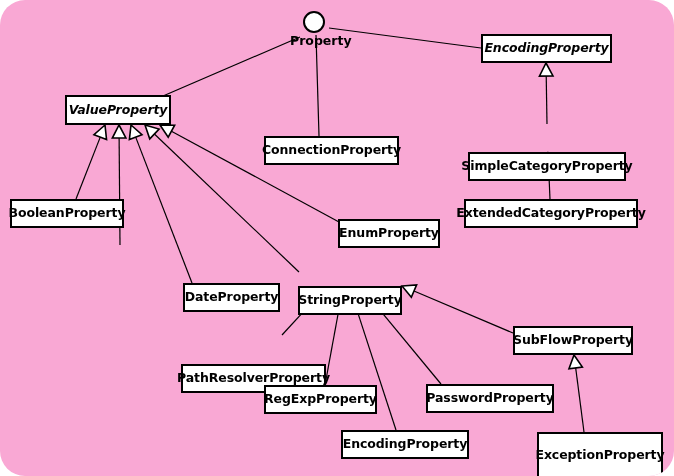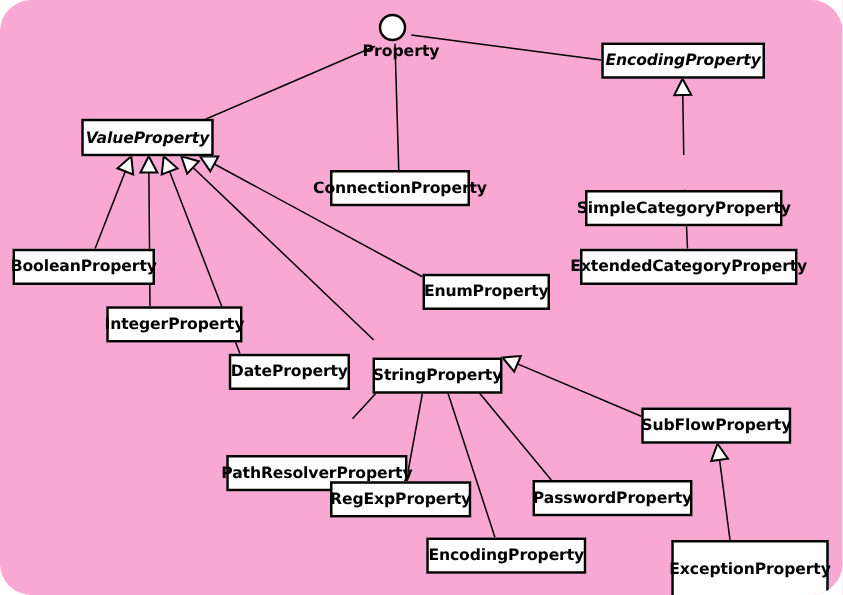--- a/index.html
+++ b/index.html
@@ -152,38 +152,35 @@
       <span class="lollipop-circle"></span>
       <span class="lollipop-label">Property</span>
     </div>
 
   <div class="uml-class abstract" style="left: 481px; top: 34px; width: 131px; height: 29px;">
         <span>EncodingProperty</span>
       </div>
       <div class="uml-class abstract" style="left: 65px; top: 95px; width: 106px; height: 30px;">
         <span>ValueProperty</span>
       </div>
-      <div class="uml-class" style="left: 264px; top: 136px; width: 112px; height: 29px;">
+      <div class="uml-class" style="left: 264px; top: 136px; width: 135px; height: 29px;">
         <span>ConnectionProperty</span>
       </div>
       <div class="uml-class" style="left: 468px; top: 124px; width: 158px; height: 29px; margin-top: 28px;">
         <span>SimpleCategoryProperty</span>
       </div>
       <div class="uml-class" style="left: 10px; top: 199px; width: 114px; height: 29px;">
         <span>BooleanProperty</span>
       </div>
       <div class="uml-class" style="left: 464px; top: 199px; width: 174px; height: 29px;">
         <span>ExtendedCategoryProperty</span>
       </div>
       <div class="uml-class" style="left: 338px; top: 219px; width: 102px; height: 29px;">
         <span>EnumProperty</span>
       </div>
-      <div class="uml-class" style="left: 85px; top: 245px; width: 109px; height: 29px;">
-        <span>IntegerProperty</span>
-      </div>
       <div class="uml-class" style="left: 298px; top: 286px; width: 104px; height: 29px;">
         <span>StringProperty</span>
       </div>
       <div class="uml-class" style="left: 183px; top: 283px; width: 97px; height: 29px;">
         <span>DateProperty</span>
       </div>
       <div class="uml-class" style="left: 513px; top: 326px; width: 120px; height: 29px;">
         <span>SubFlowProperty</span>
       </div>
       <div class="uml-class" style="left: 181px; top: 335px; width: 145px; height: 29px; margin-top: 29px;">

